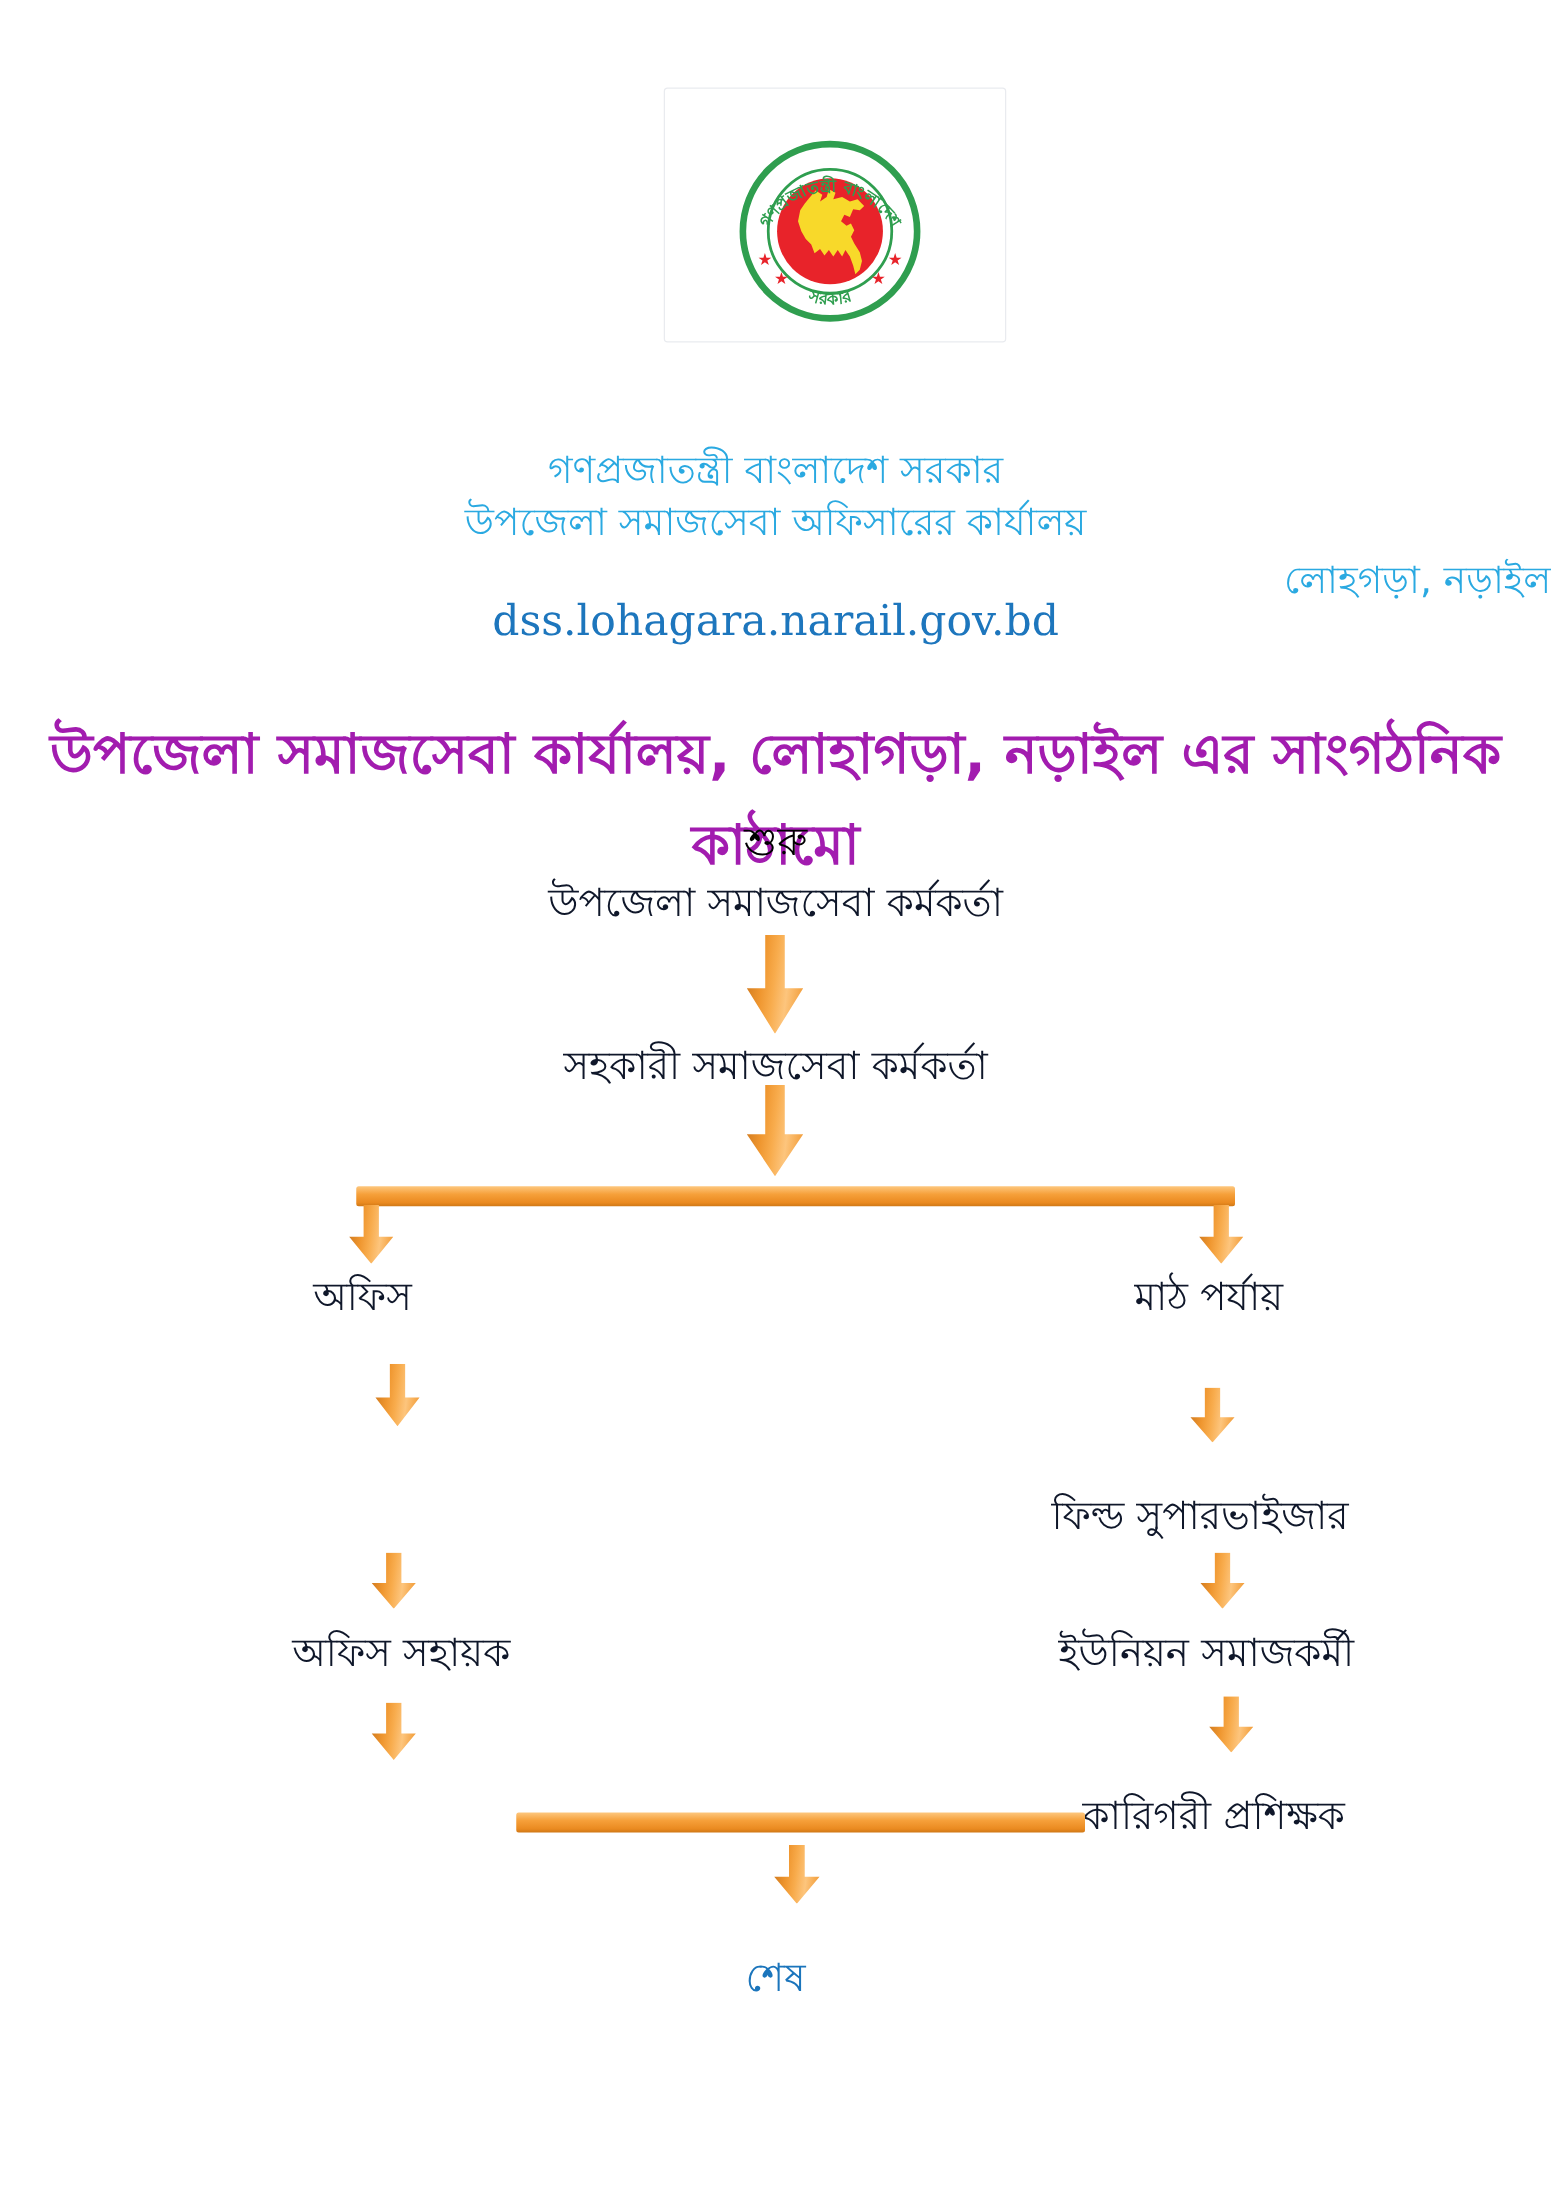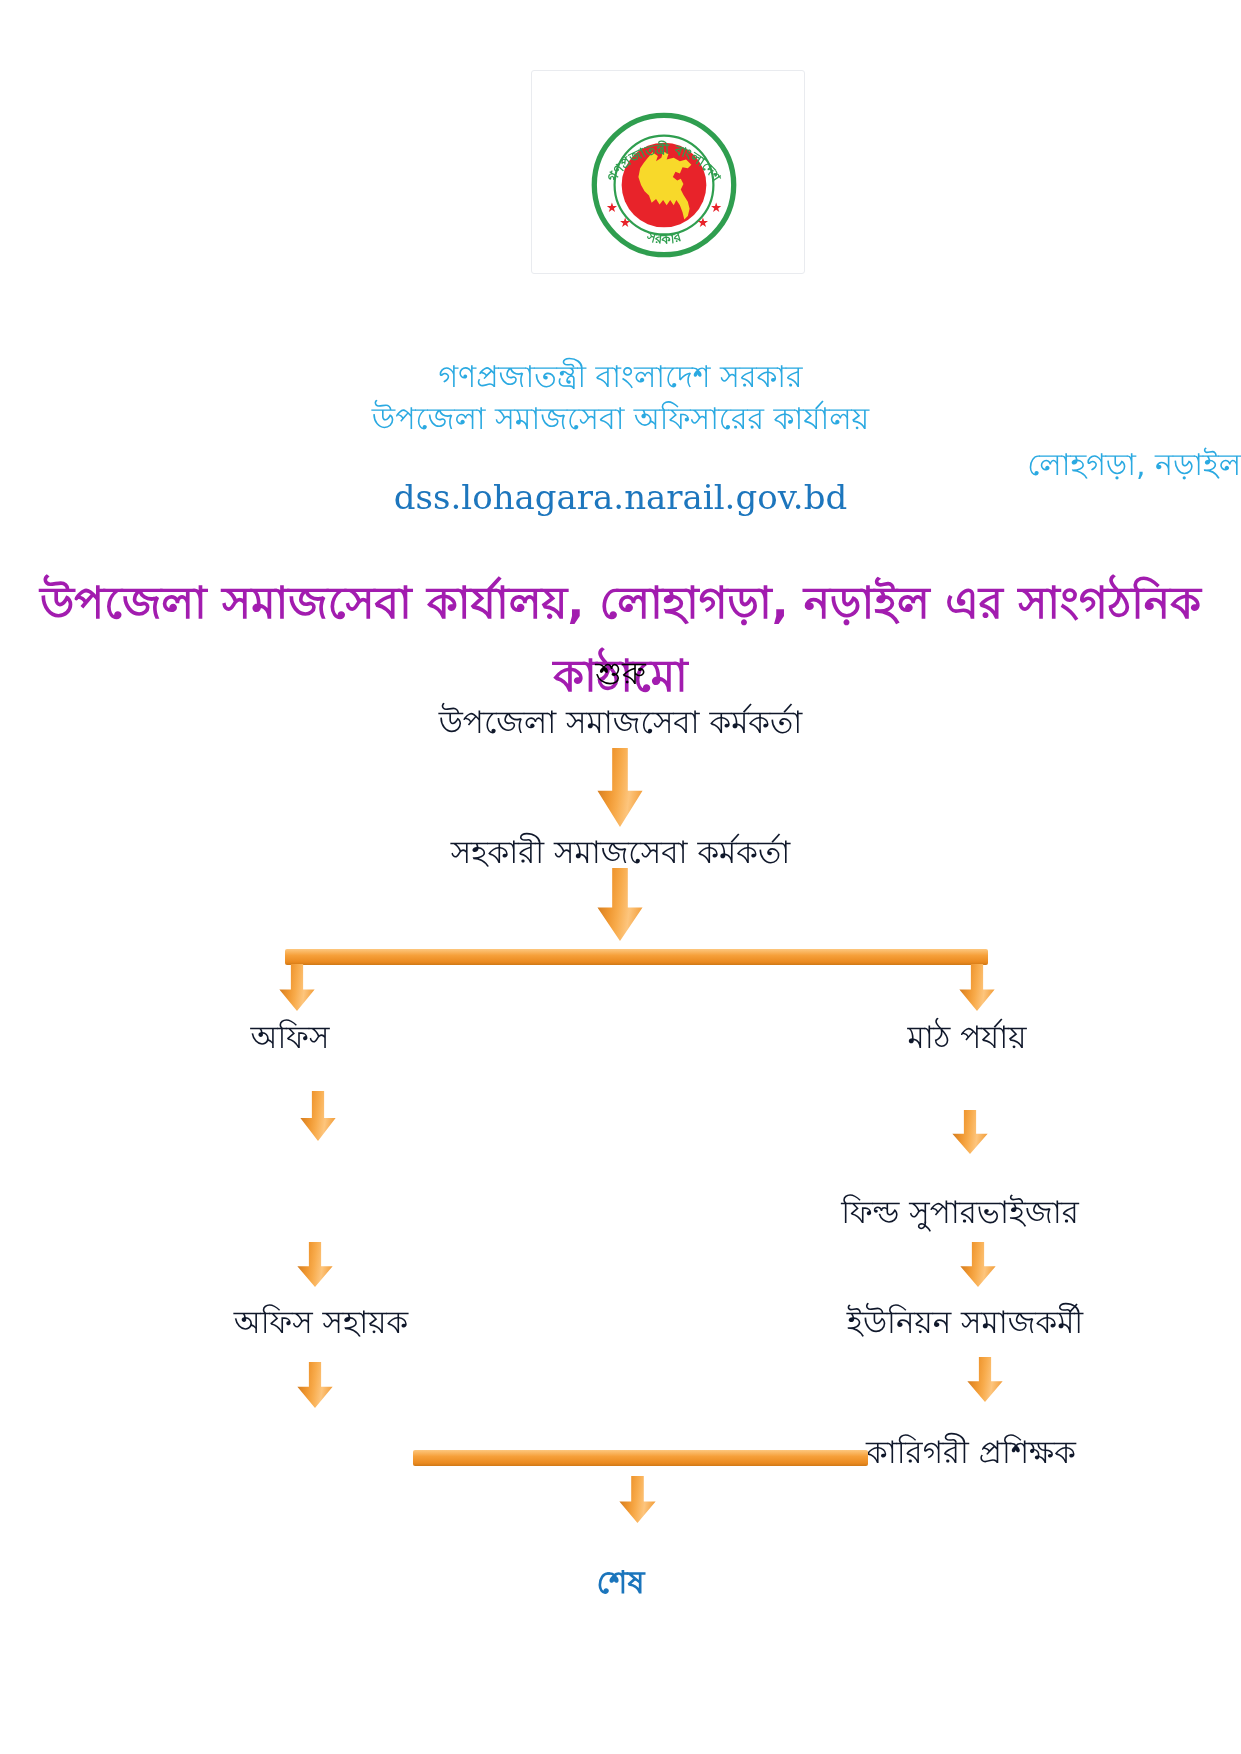--- a/index.html
+++ b/index.html
@@ -12,21 +12,21 @@
     overflow:hidden;
   }
   .abs{position:absolute;}
   .ctr{left:0;right:0;text-align:center;}
   .cx{transform:translateX(-50%);white-space:nowrap;}
   .hdr{font-size:30px;line-height:1.1;color:#2aa9e1;}
   .url{font-size:34px;font-family:"DejaVu Serif", serif;color:#1d76bd;}
   .ttl{font-size:44px;font-weight:bold;color:#a21caf;}
   .node{font-size:31px;color:#0f172a;}
   .start{font-size:31px;color:#000000;}
-  .endlbl{font-size:31px;color:#1b75bc;font-weight:bold;}
+  .endlbl{font-size:31px;color:#1b75bc;}
   .arrow{
     position:absolute;
     background:linear-gradient(97deg,#c9731a 0%,#ef962f 30%,#f8ac4d 48%,#fdc57d 68%,#ef9226 100%);
     clip-path:polygon(33% 0%, 67% 0%, 67% 54%, 99% 54%, 50% 100%, 1% 54%, 33% 54%);
   }
   .bar{
     position:absolute;
     background:linear-gradient(180deg,#fdc77e 0%,#f6a03a 40%,#ea8a20 82%,#cf7816 100%);
     border-radius:2px;
   }

